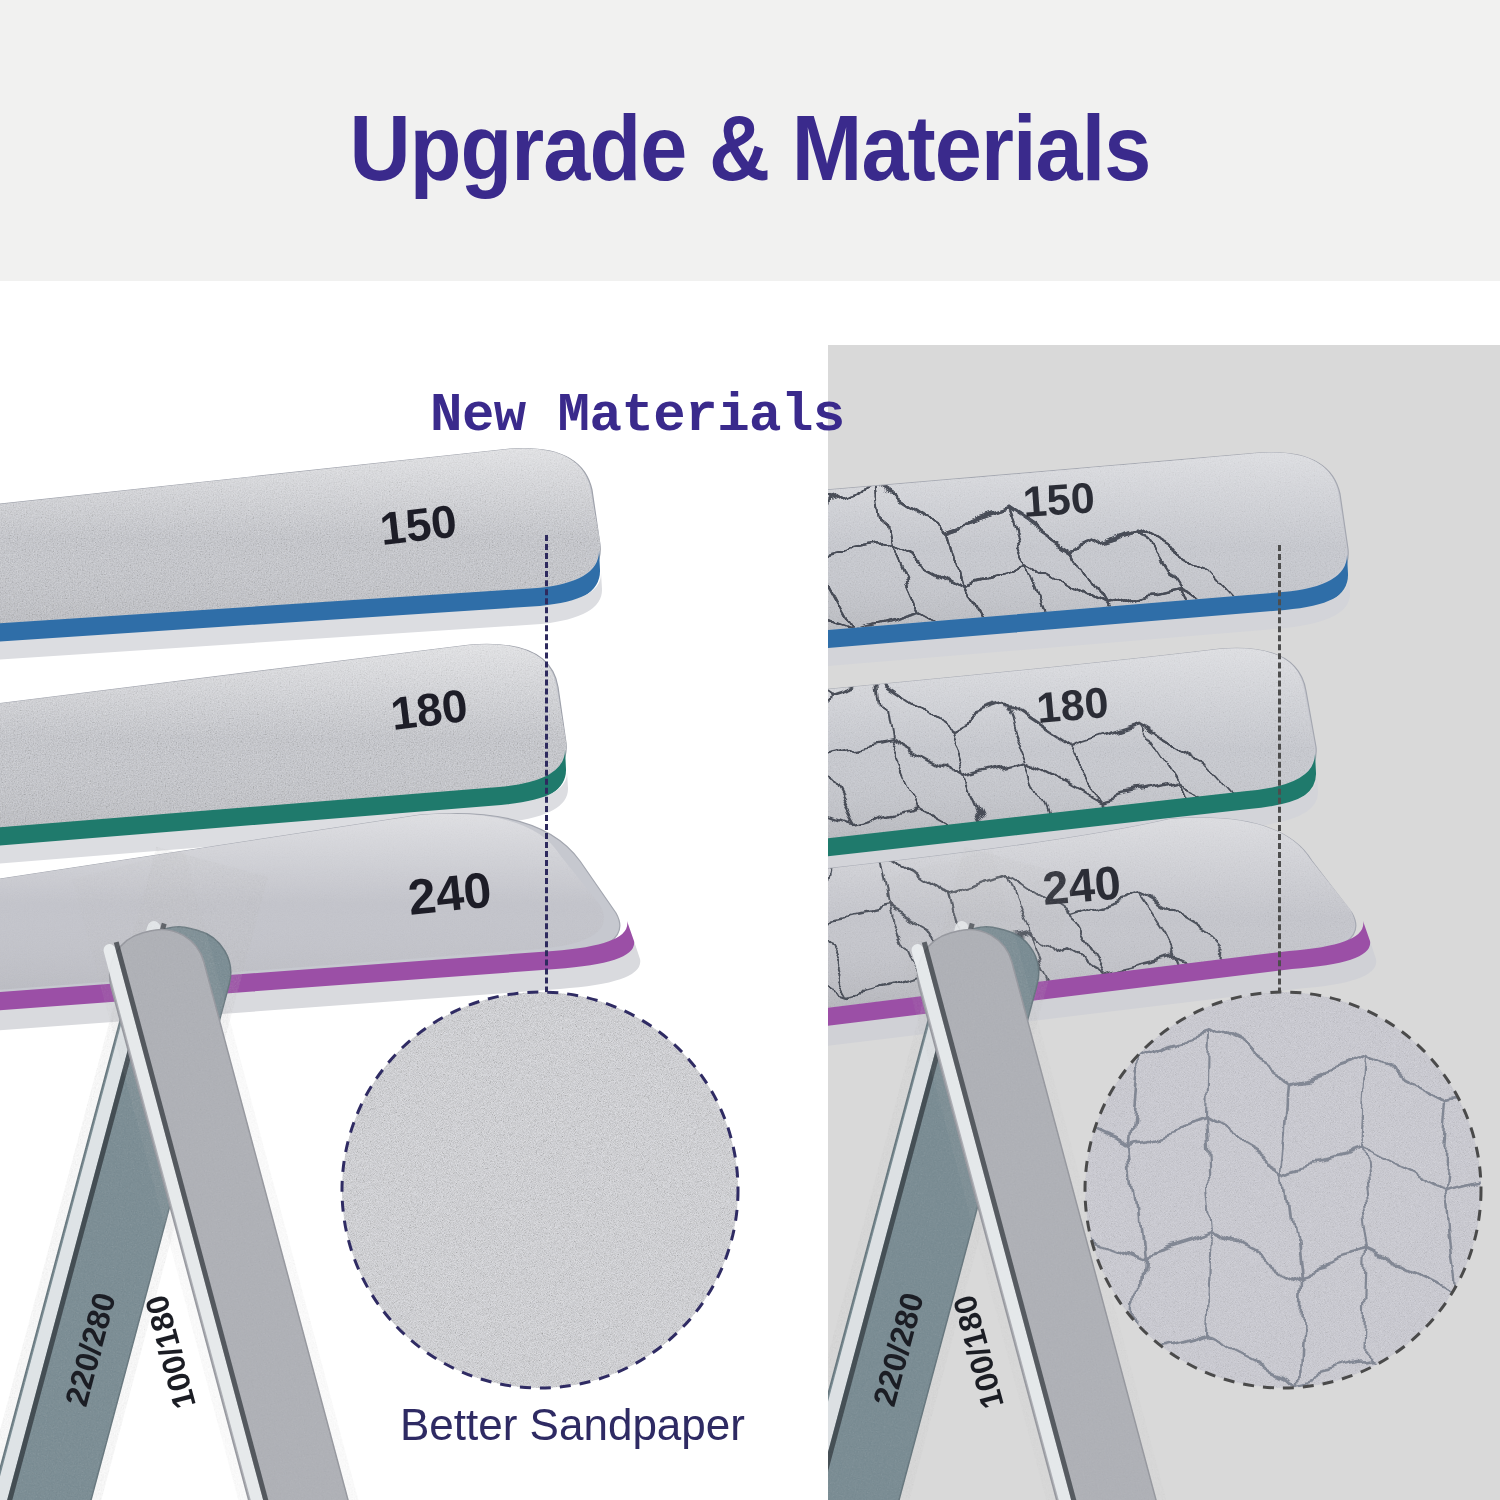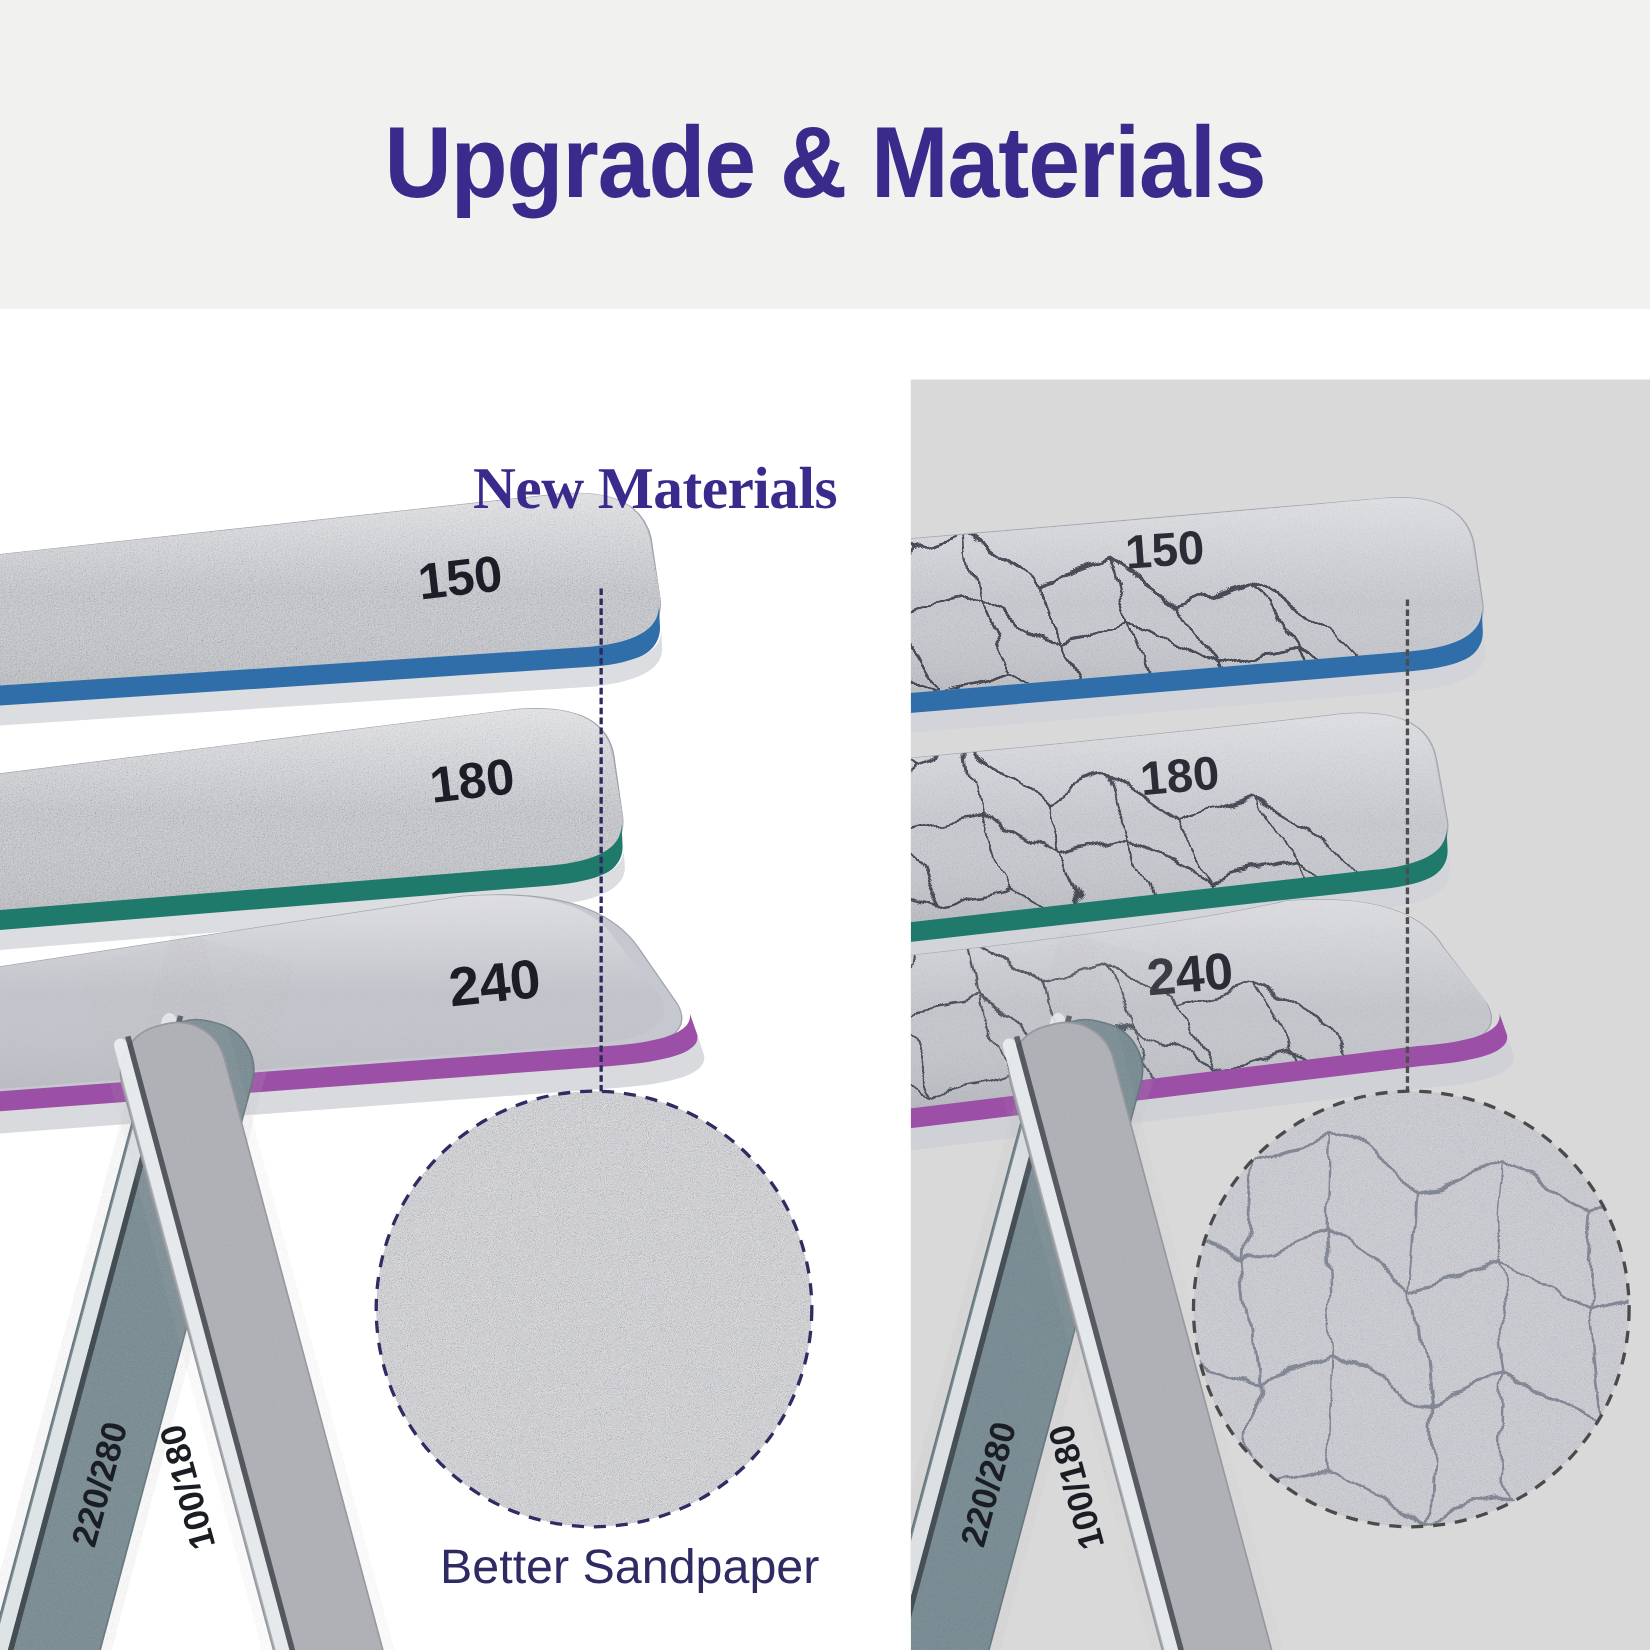--- a/index.html
+++ b/index.html
@@ -10,21 +10,21 @@
   #header{position:absolute;left:0;top:0;width:1500px;height:281px;background:#f1f1f0;}
   #header-title{position:absolute;left:0;top:96px;width:1500px;text-align:center;
     font-size:92px;font-weight:bold;color:#3a2a8c;letter-spacing:-1px;
     font-family:"Liberation Sans",sans-serif;transform:scaleX(0.92);}
 
   
   #panel-new{position:absolute;left:0;top:345px;width:828px;height:1155px;background:#ffffff;overflow:hidden;}
   #panel-old{position:absolute;left:828px;top:345px;width:672px;height:1155px;background:#d9d9d9;overflow:hidden;}
 
   .panel-heading{position:absolute;font-size:54px;font-weight:bold;letter-spacing:-0.5px;
-    font-family:Liberation Serif, serif;white-space:nowrap;margin-top:28px;}
+    font-family:Liberation Mono, monospace;white-space:nowrap;}
   #heading-new{left:430px;top:385px;color:#3a2a8c;}
   #heading-old{left:1122px;top:385px;color:#575757;}
 
   
   .mag{position:absolute;border-radius:50%;overflow:hidden;}
 
   
   .callout{position:absolute;width:0;border-left:3px dashed #2e2a5e;}
   .callout.gray{border-left-color:#4d4d4d;}
 

